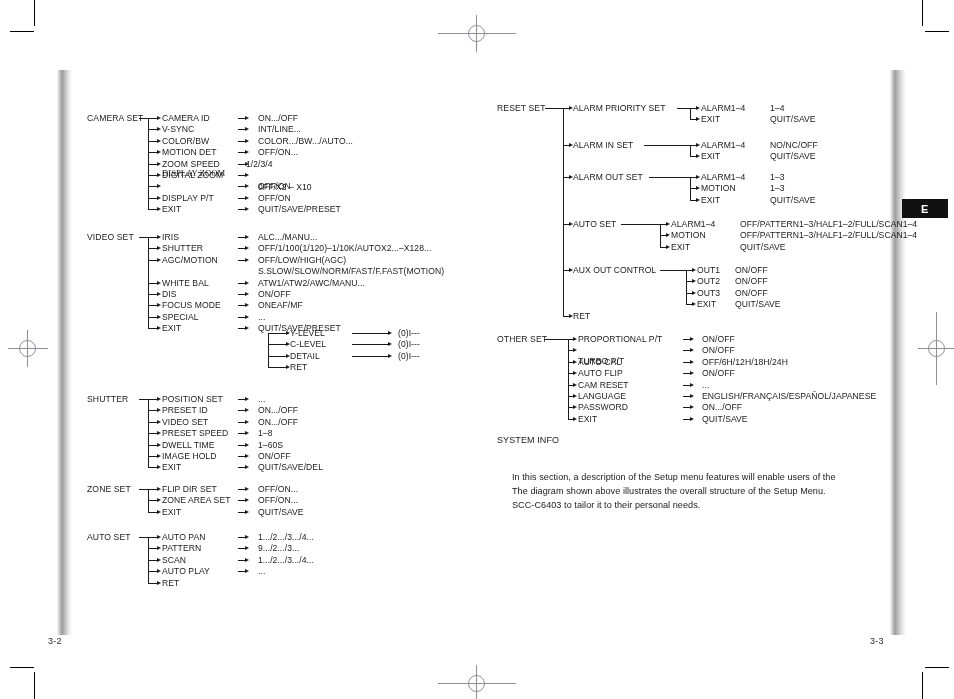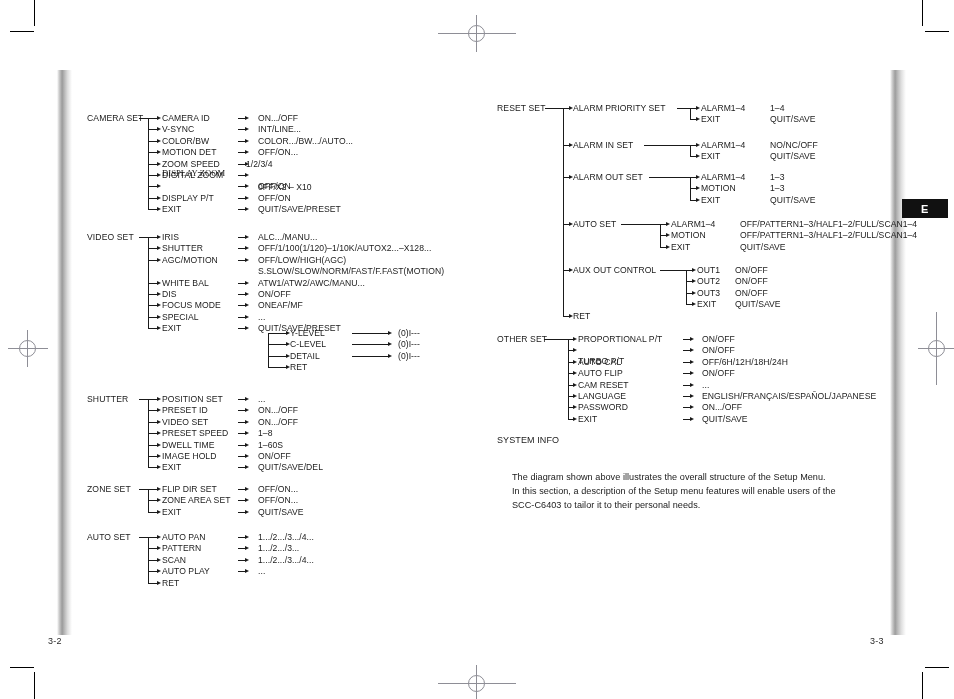--- a/index.html
+++ b/index.html
@@ -368,21 +368,21 @@
       <div class="arrowhead" style="left:157px; top:535px;"></div>
       <div class="node" style="left:162px; top:532px;">AUTO PAN</div>
       <div class="hline" style="left:238px; top:537px; width:7px;"></div>
       <div class="arrowhead" style="left:245px; top:535px;"></div>
       <div class="node" style="left:258px; top:532px;">1.../2.../3.../4...</div>
       <div class="hline" style="left:148px; top:548.4px; width:9px;"></div>
       <div class="arrowhead" style="left:157px; top:546.4px;"></div>
       <div class="node" style="left:162px; top:543.4px;">PATTERN</div>
       <div class="hline" style="left:238px; top:548.4px; width:7px;"></div>
       <div class="arrowhead" style="left:245px; top:546.4px;"></div>
-      <div class="node" style="left:258px; top:543.4px;">1.../2.../3...</div>
+      <div class="node" style="left:258px; top:543.4px;">9.../2.../3...</div>
       <div class="hline" style="left:148px; top:559.8px; width:9px;"></div>
       <div class="arrowhead" style="left:157px; top:557.8px;"></div>
       <div class="node" style="left:162px; top:554.8px;">SCAN</div>
       <div class="hline" style="left:238px; top:559.8px; width:7px;"></div>
       <div class="arrowhead" style="left:245px; top:557.8px;"></div>
       <div class="node" style="left:258px; top:554.8px;">1.../2.../3.../4...</div>
       <div class="hline" style="left:148px; top:571.2px; width:9px;"></div>
       <div class="arrowhead" style="left:157px; top:569.2px;"></div>
       <div class="node" style="left:162px; top:566.2px;">AUTO PLAY</div>
       <div class="hline" style="left:238px; top:571.2px; width:7px;"></div>
@@ -529,18 +529,18 @@
       <div class="hline" style="left:568px; top:418.8px; width:5px;"></div>
       <div class="arrowhead" style="left:573px; top:416.8px;"></div>
       <div class="node" style="left:578px; top:413.8px;">EXIT</div>
       <div class="hline" style="left:683px; top:418.8px; width:7px;"></div>
       <div class="arrowhead" style="left:690px; top:416.8px;"></div>
       <div class="node" style="left:702px; top:413.8px;">QUIT/SAVE</div>
     </div>
 
   <div class="sysinfo">SYSTEM INFO</div>
   <div class="para">
+    <div>In this section, a description of the Setup menu features will enable users of the</div>
     <div>The diagram shown above illustrates the overall structure of the Setup Menu.</div>
-    <div>In this section, a description of the Setup menu features will enable users of the</div>
     <div>SCC-C6403 to tailor it to their personal needs.</div>
   </div>
 
 </div>
 
 </body></html>

